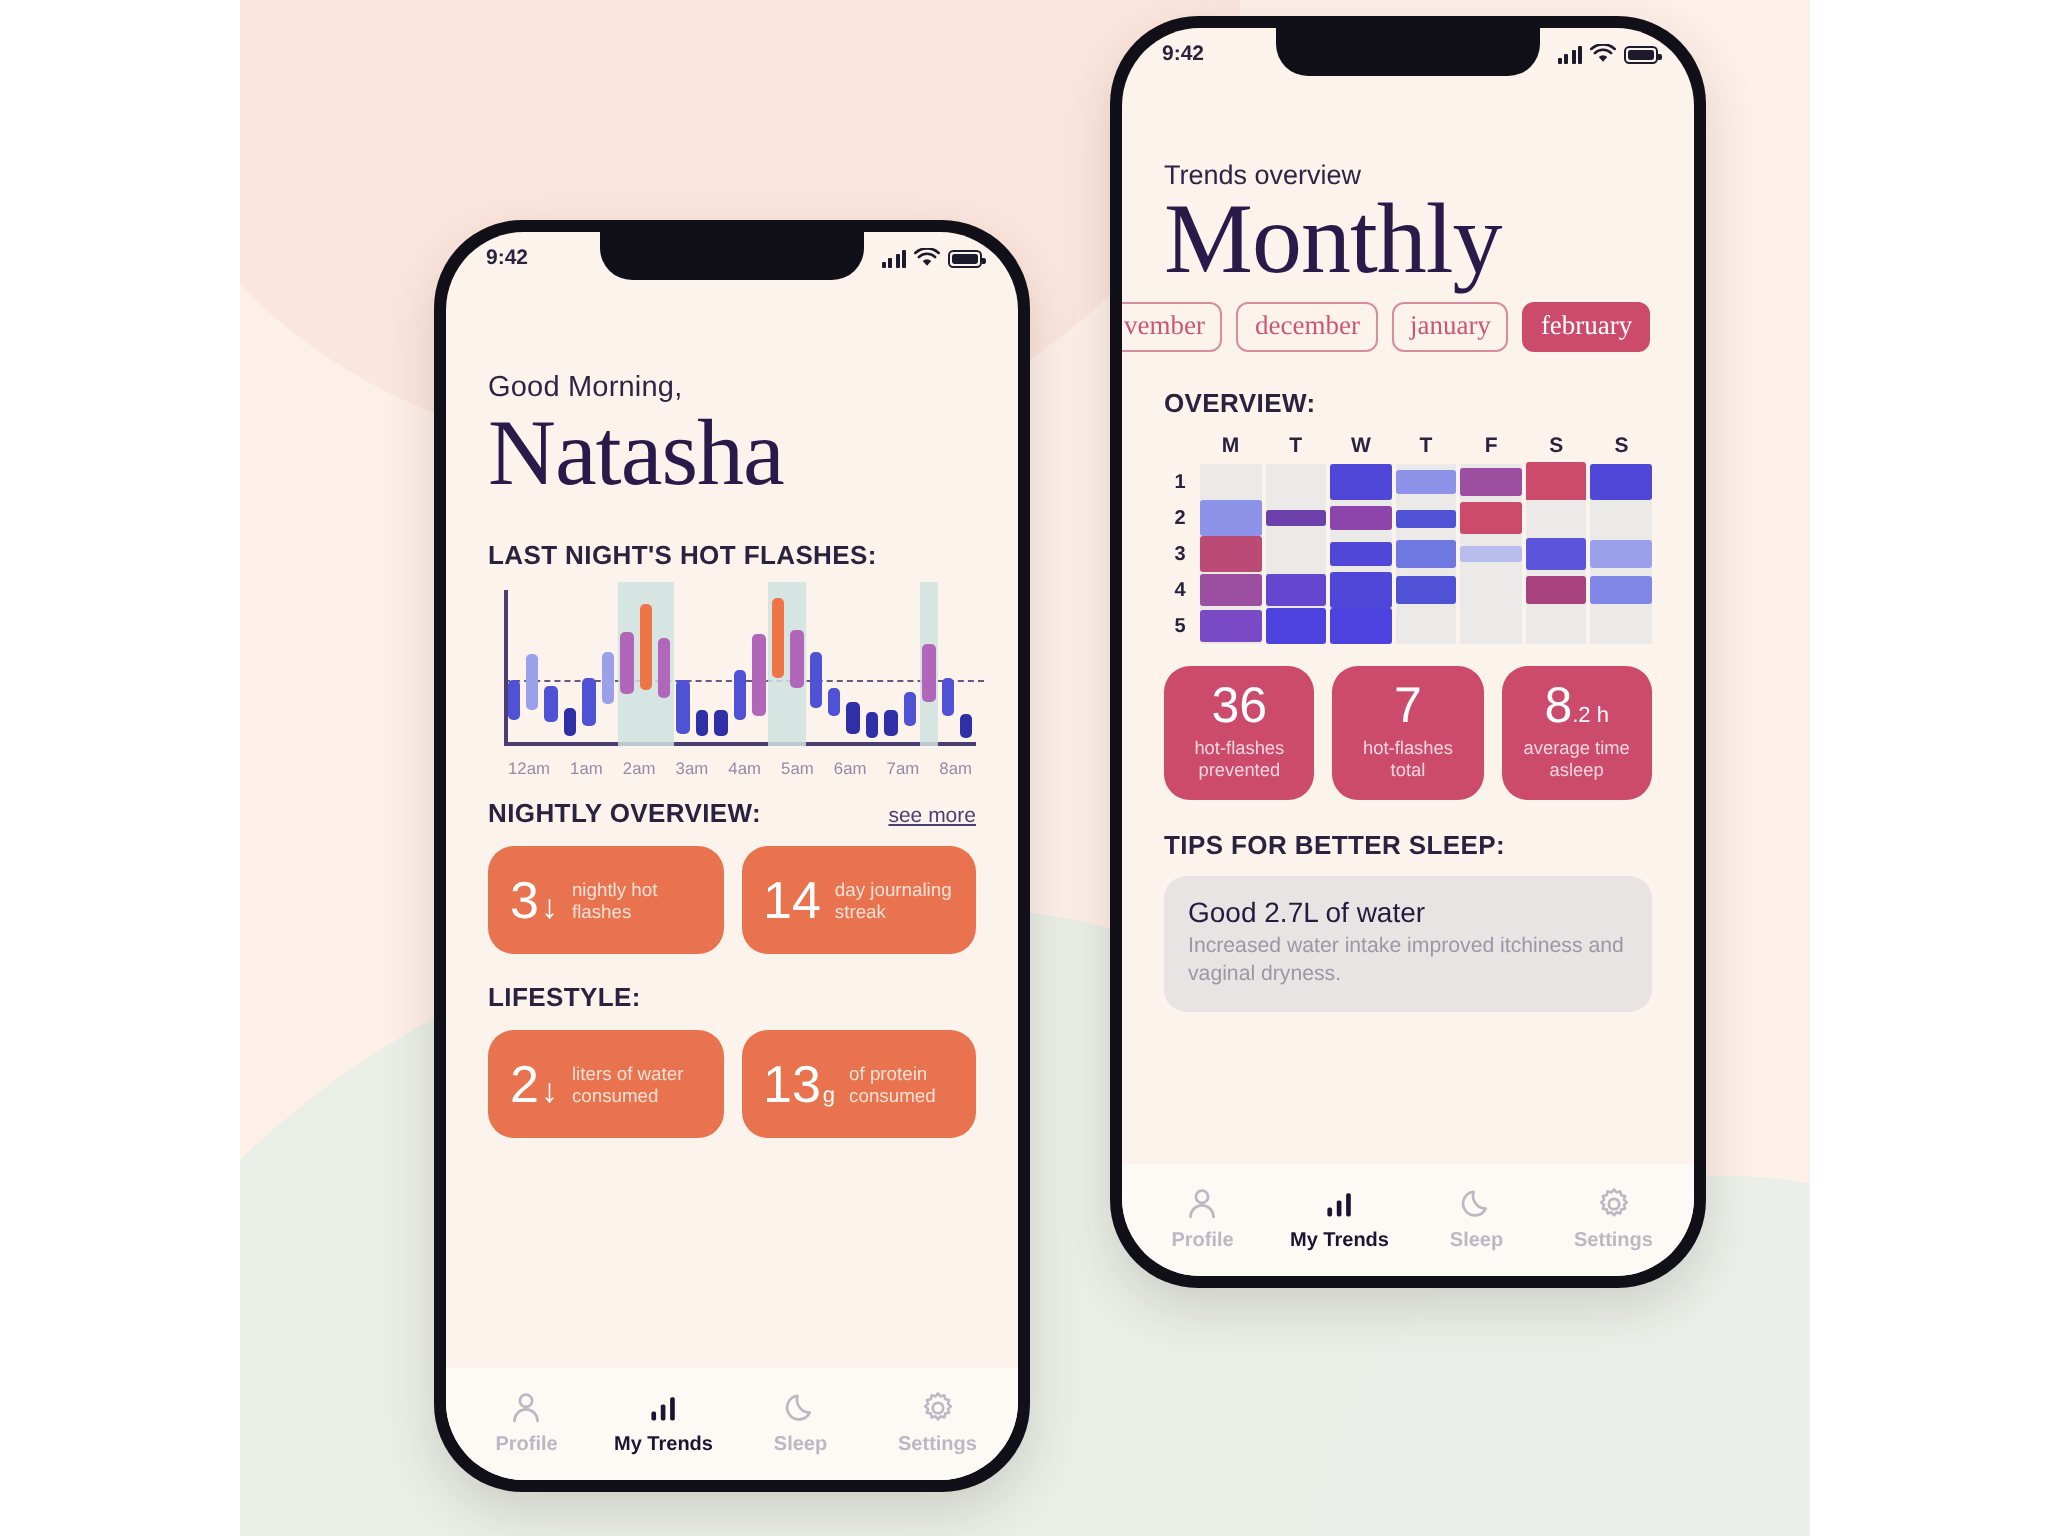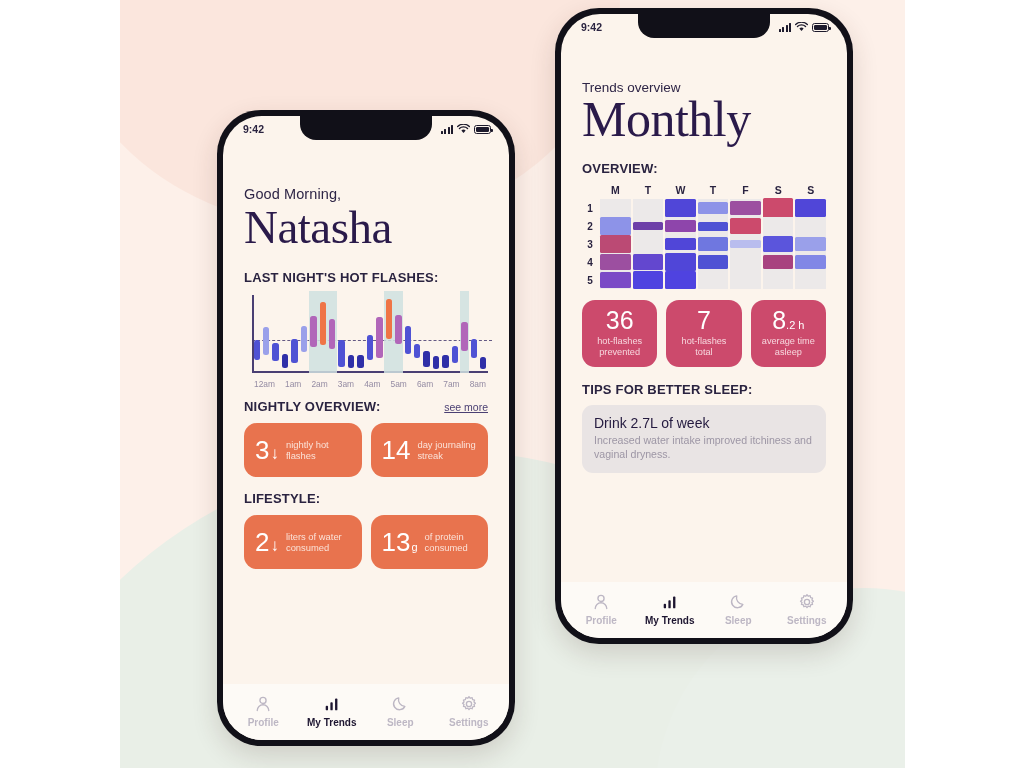--- a/index.html
+++ b/index.html
@@ -420,20 +420,26 @@
           <span class="batt">
               <i></i>
             </span>
         </span>
       </div>
 
       <div class="screen-body">
         <div class="r-eyebrow">Trends overview</div>
         <div class="r-title">Monthly</div>
 
+        <div class="chips" id="month-chips">
+            <div class="chip clipped">vember</div>
+            <div class="chip">december</div>
+            <div class="chip">january</div>
+            <div class="chip active">february</div>
+          </div>
 
         <div class="sec-head ov-head">OVERVIEW:</div>
 
         <div class="heat">
           <div class="heat-cols" id="heat-cols">
               <div></div>
               <div>M</div>
               <div>T</div>
               <div>W</div>
               <div>T</div>
@@ -555,21 +561,21 @@
               <div class="pill-label">hot-flashes total</div>
             </div>
             <div class="pill">
               <div class="pill-big">8<span class="pill-unit">.2 h</span></div>
               <div class="pill-label">average time asleep</div>
             </div>
           </div>
 
         <div class="sec-head tips-head">TIPS FOR BETTER SLEEP:</div>
         <div class="tip-card">
-          <div class="tip-title">Drink 2.7L of week</div>
+          <div class="tip-title">Good 2.7L of water</div>
           <div class="tip-sub">Increased water intake improved itchiness and vaginal dryness.</div>
         </div>
       </div>
 
       <div class="navbar" id="nav-right">
           <div class="nav-item">
             <div class="nav-ico">
               <svg width="18" height="18" viewBox="0 0 20 20">
                 <circle cx="10" cy="6" r="3.4" fill="none" stroke="#bdb7c4" stroke-width="1.5"></circle>
                 <path d="M3.6 17.2 a6.4 6.4 0 0 1 12.8 0" fill="none" stroke="#bdb7c4" stroke-width="1.5" stroke-linecap="round"></path>

